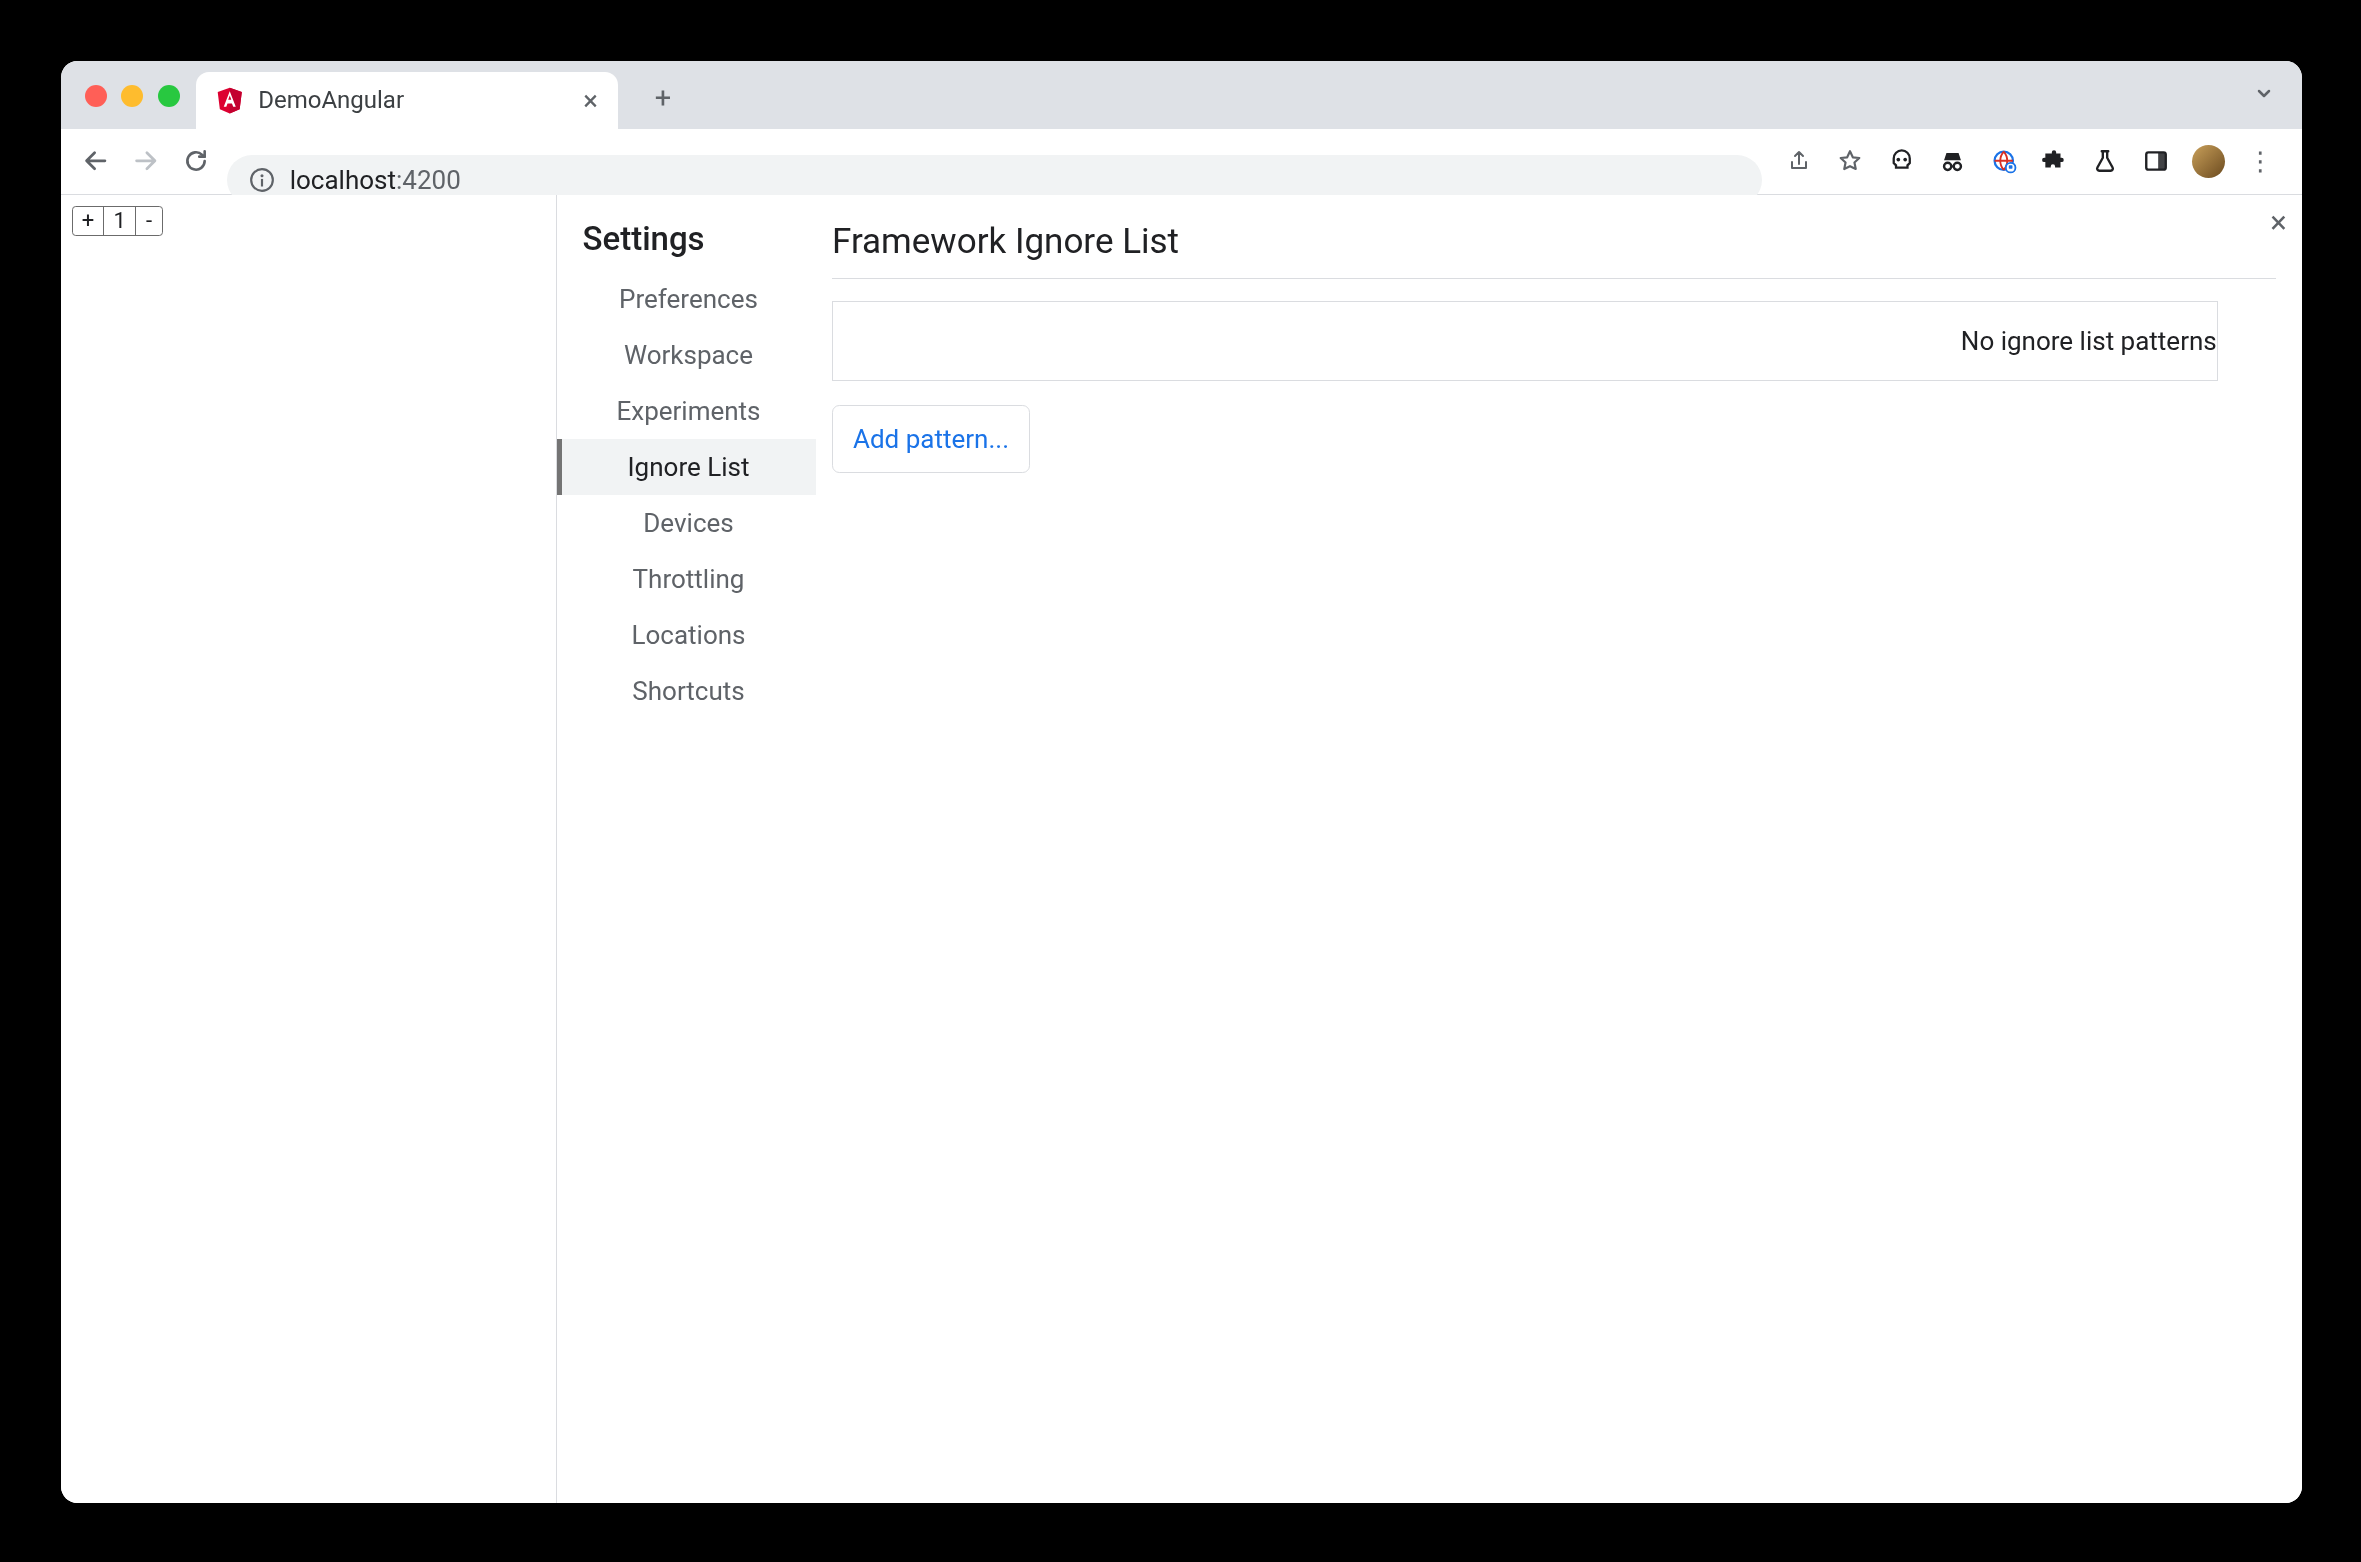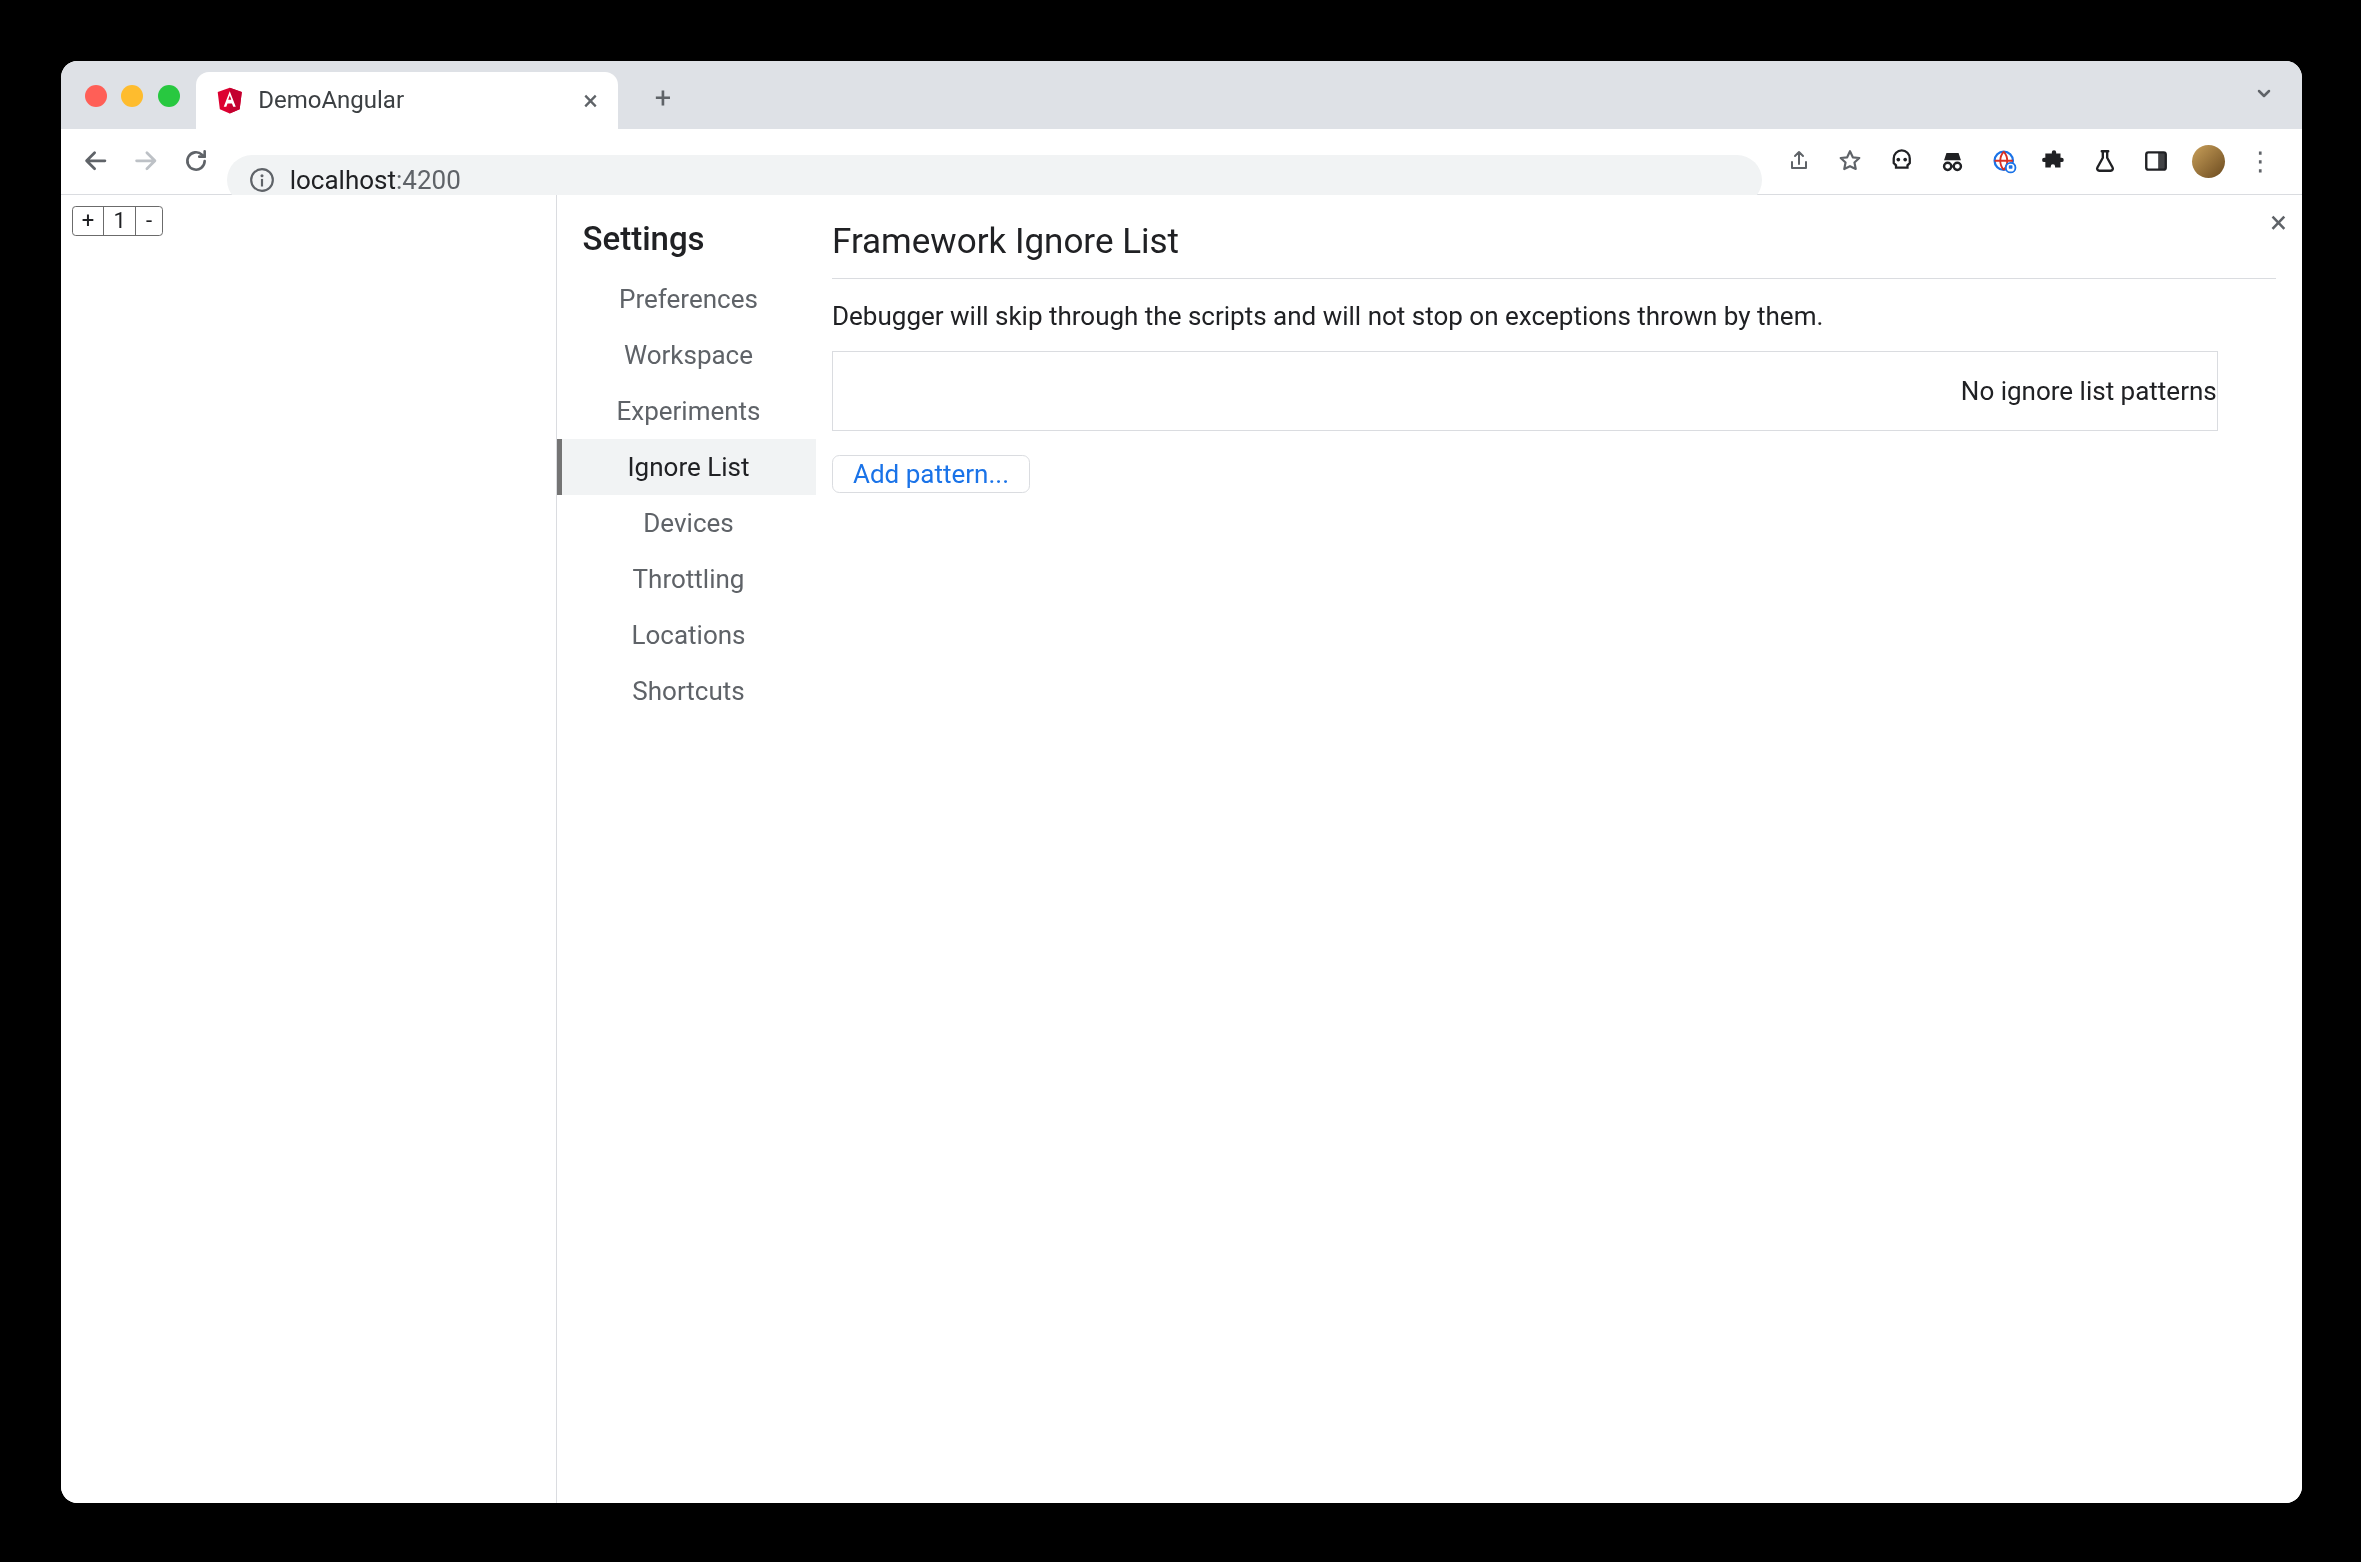--- a/index.html
+++ b/index.html
@@ -43,21 +43,21 @@
 .side-item { font-size: 26px; color: #5f6368; padding: 13px 26px; cursor: pointer; border-left: 5.5px solid transparent; text-align: center; }
 .side-item.active { background: #f1f3f4; color: #202124; border-left-color: #747474; }
 
 .panel { flex: 1; padding: 26px 26px 0 16.5px; }
 .panel h2 { font-size: 35px; font-weight: 400; color: #202124; border-bottom: 0.9px solid #dadce0; padding-bottom: 16.5px; margin-bottom: 22px; }
 .desc { font-size: 26px; color: #202124; margin-bottom: 20px; }
 .checkrow { display: flex; align-items: center; gap: 14.7px; font-size: 26px; color: #202124; padding: 5.5px 9.2px; }
 .checkrow input { width: 24px; height: 24px; accent-color: #1a73e8; }
 .highlight { border: 4.6px solid #d60000; border-radius: 24px; padding-right: 14.7px; padding-top: 3.7px; padding-bottom: 3.7px; display: inline-flex; }
 .pattern-box { margin-top: 16.5px; border: 0.9px solid #dadce0; width: 96%; padding: 24px 0; text-align: right; font-size: 26px; color: #202124; }
-.add-pattern { margin-top: 24px; display: inline-block; border: 0.9px solid #dadce0; border-radius: 7.3px; padding: 3px 20px; font-size: 26px; color: #1a73e8; cursor: pointer; background: #fff; }
+.add-pattern { margin-top: 24px; display: inline-block; border: 0.9px solid #dadce0; border-radius: 7.3px; padding: 18px 20px; font-size: 26px; color: #1a73e8; cursor: pointer; background: #fff; }
 .checks-wrap { margin-left: 7.3px; }
 svg { display: block; }
 </style>
 </head>
 <body>
 
 <div class="browser-window">
 
   <div class="titlebar">
     <div class="traffic-lights">
@@ -185,21 +185,20 @@
         <div class="side-item">Experiments</div>
         <div class="side-item active">Ignore List</div>
         <div class="side-item">Devices</div>
         <div class="side-item">Throttling</div>
         <div class="side-item">Locations</div>
         <div class="side-item">Shortcuts</div>
       </div>
 
       <div class="panel">
         <h2>Framework Ignore List</h2>
-        <p class="desc">Debugger will skip through the scripts and will not stop on exceptions thrown by them.</p>
 
 
         <div class="pattern-box">
           <span>No ignore list patterns</span>
         </div>
 
         <button class="add-pattern">Add pattern...</button>
       </div>
     </div>
   </div>

